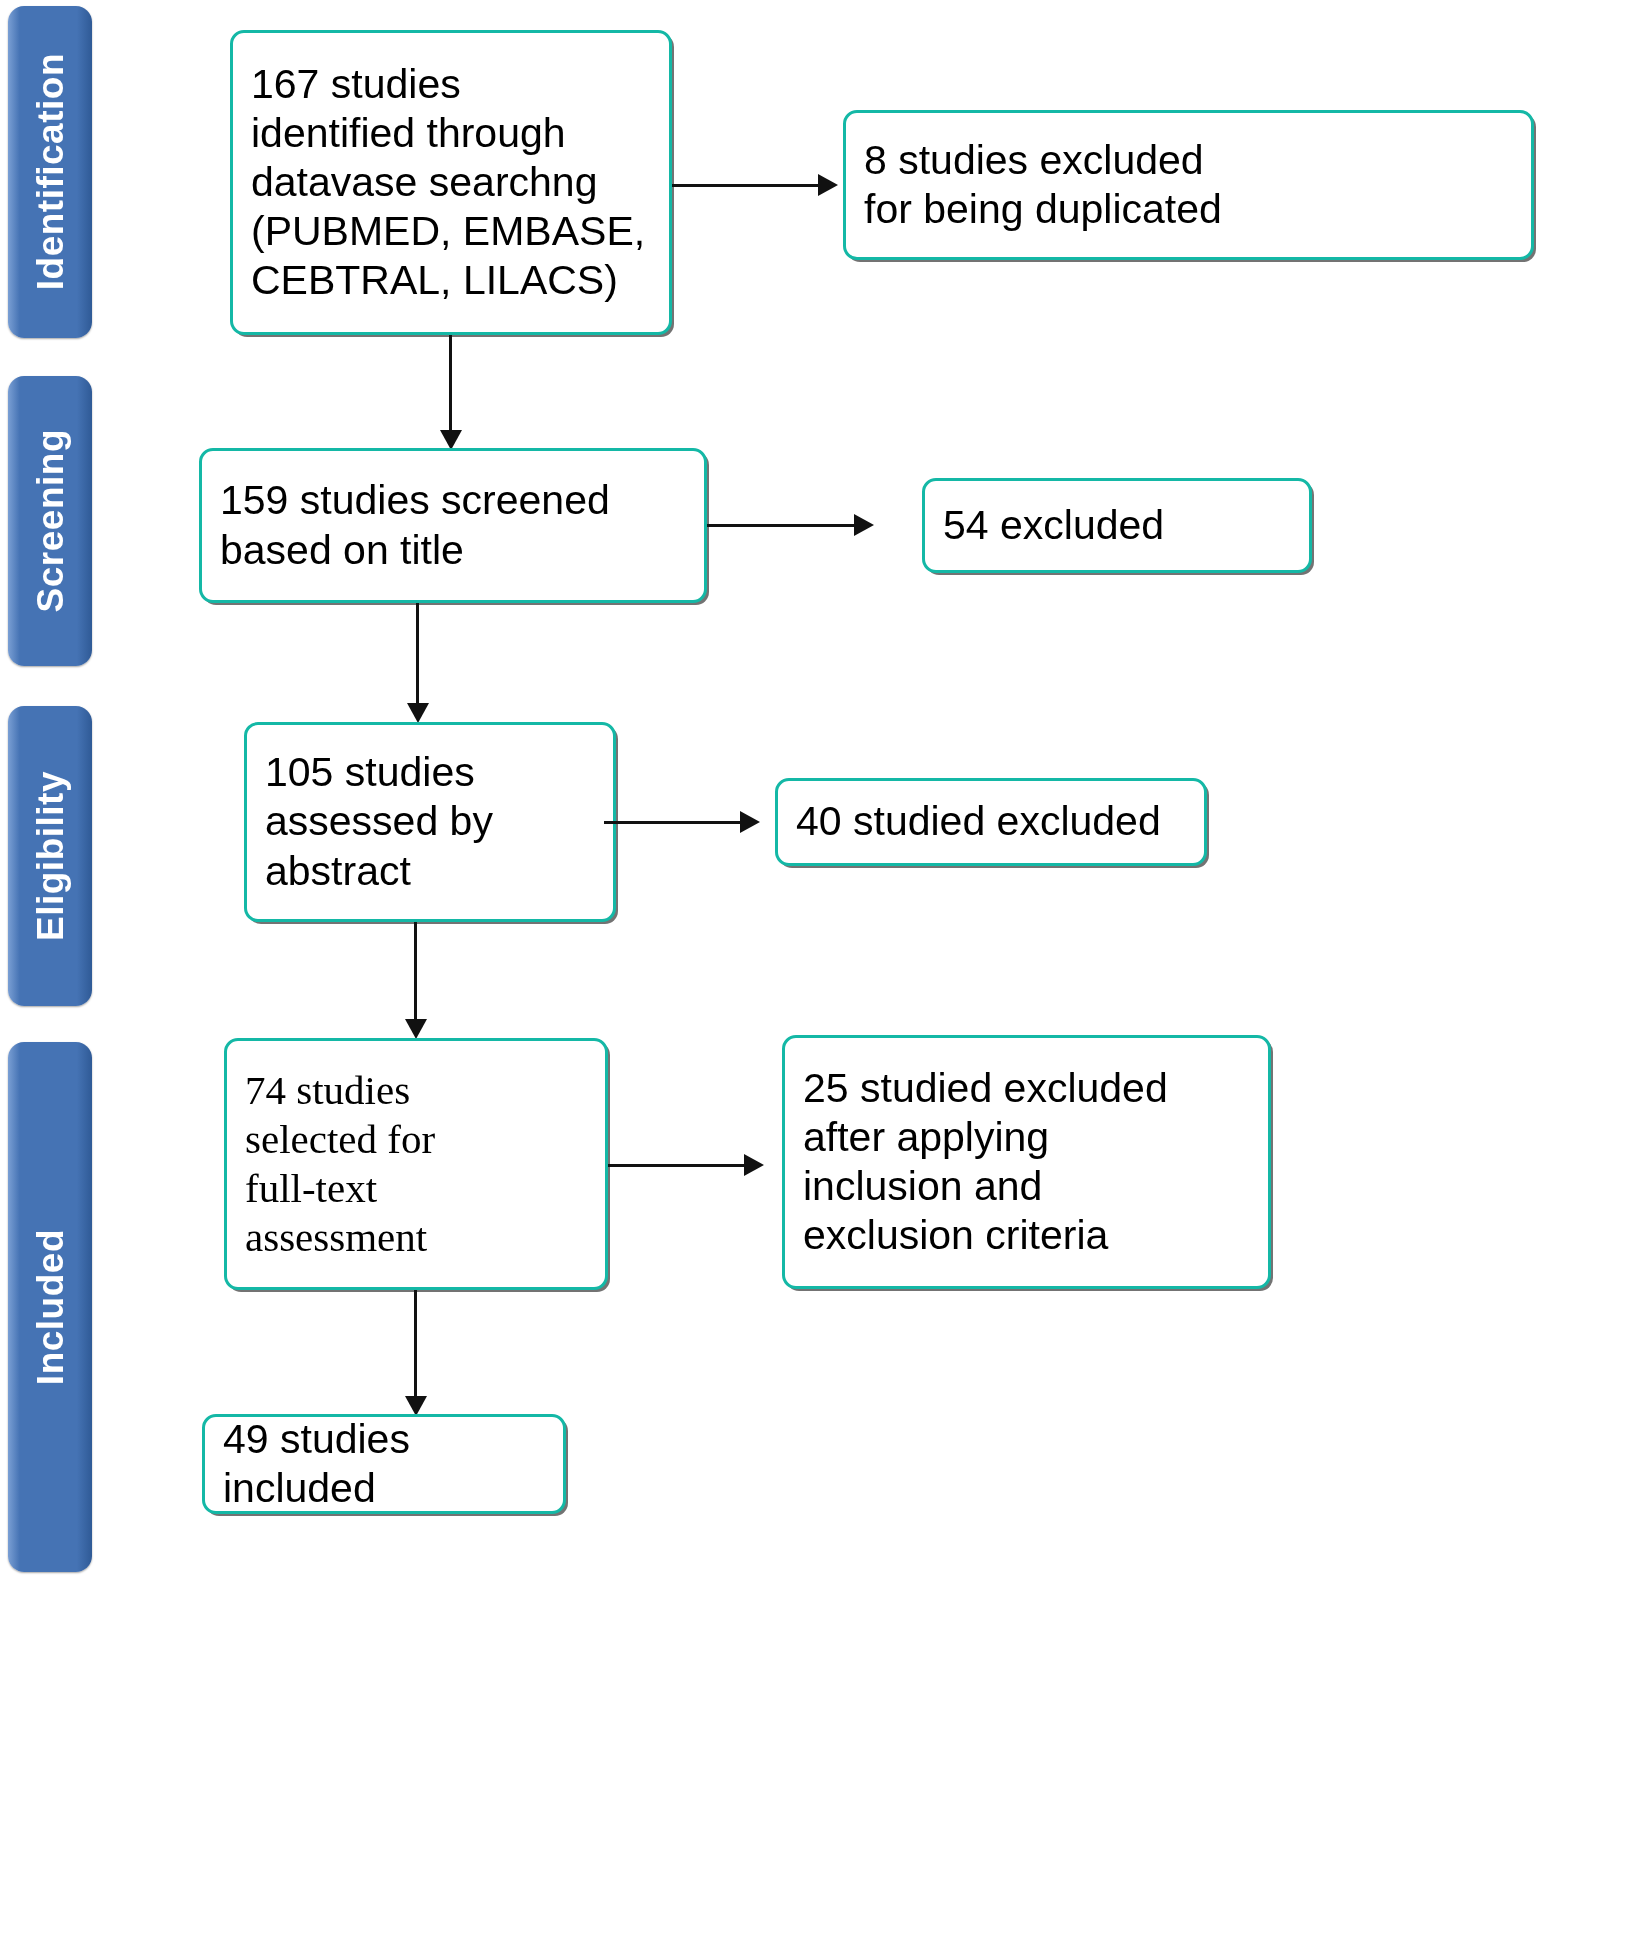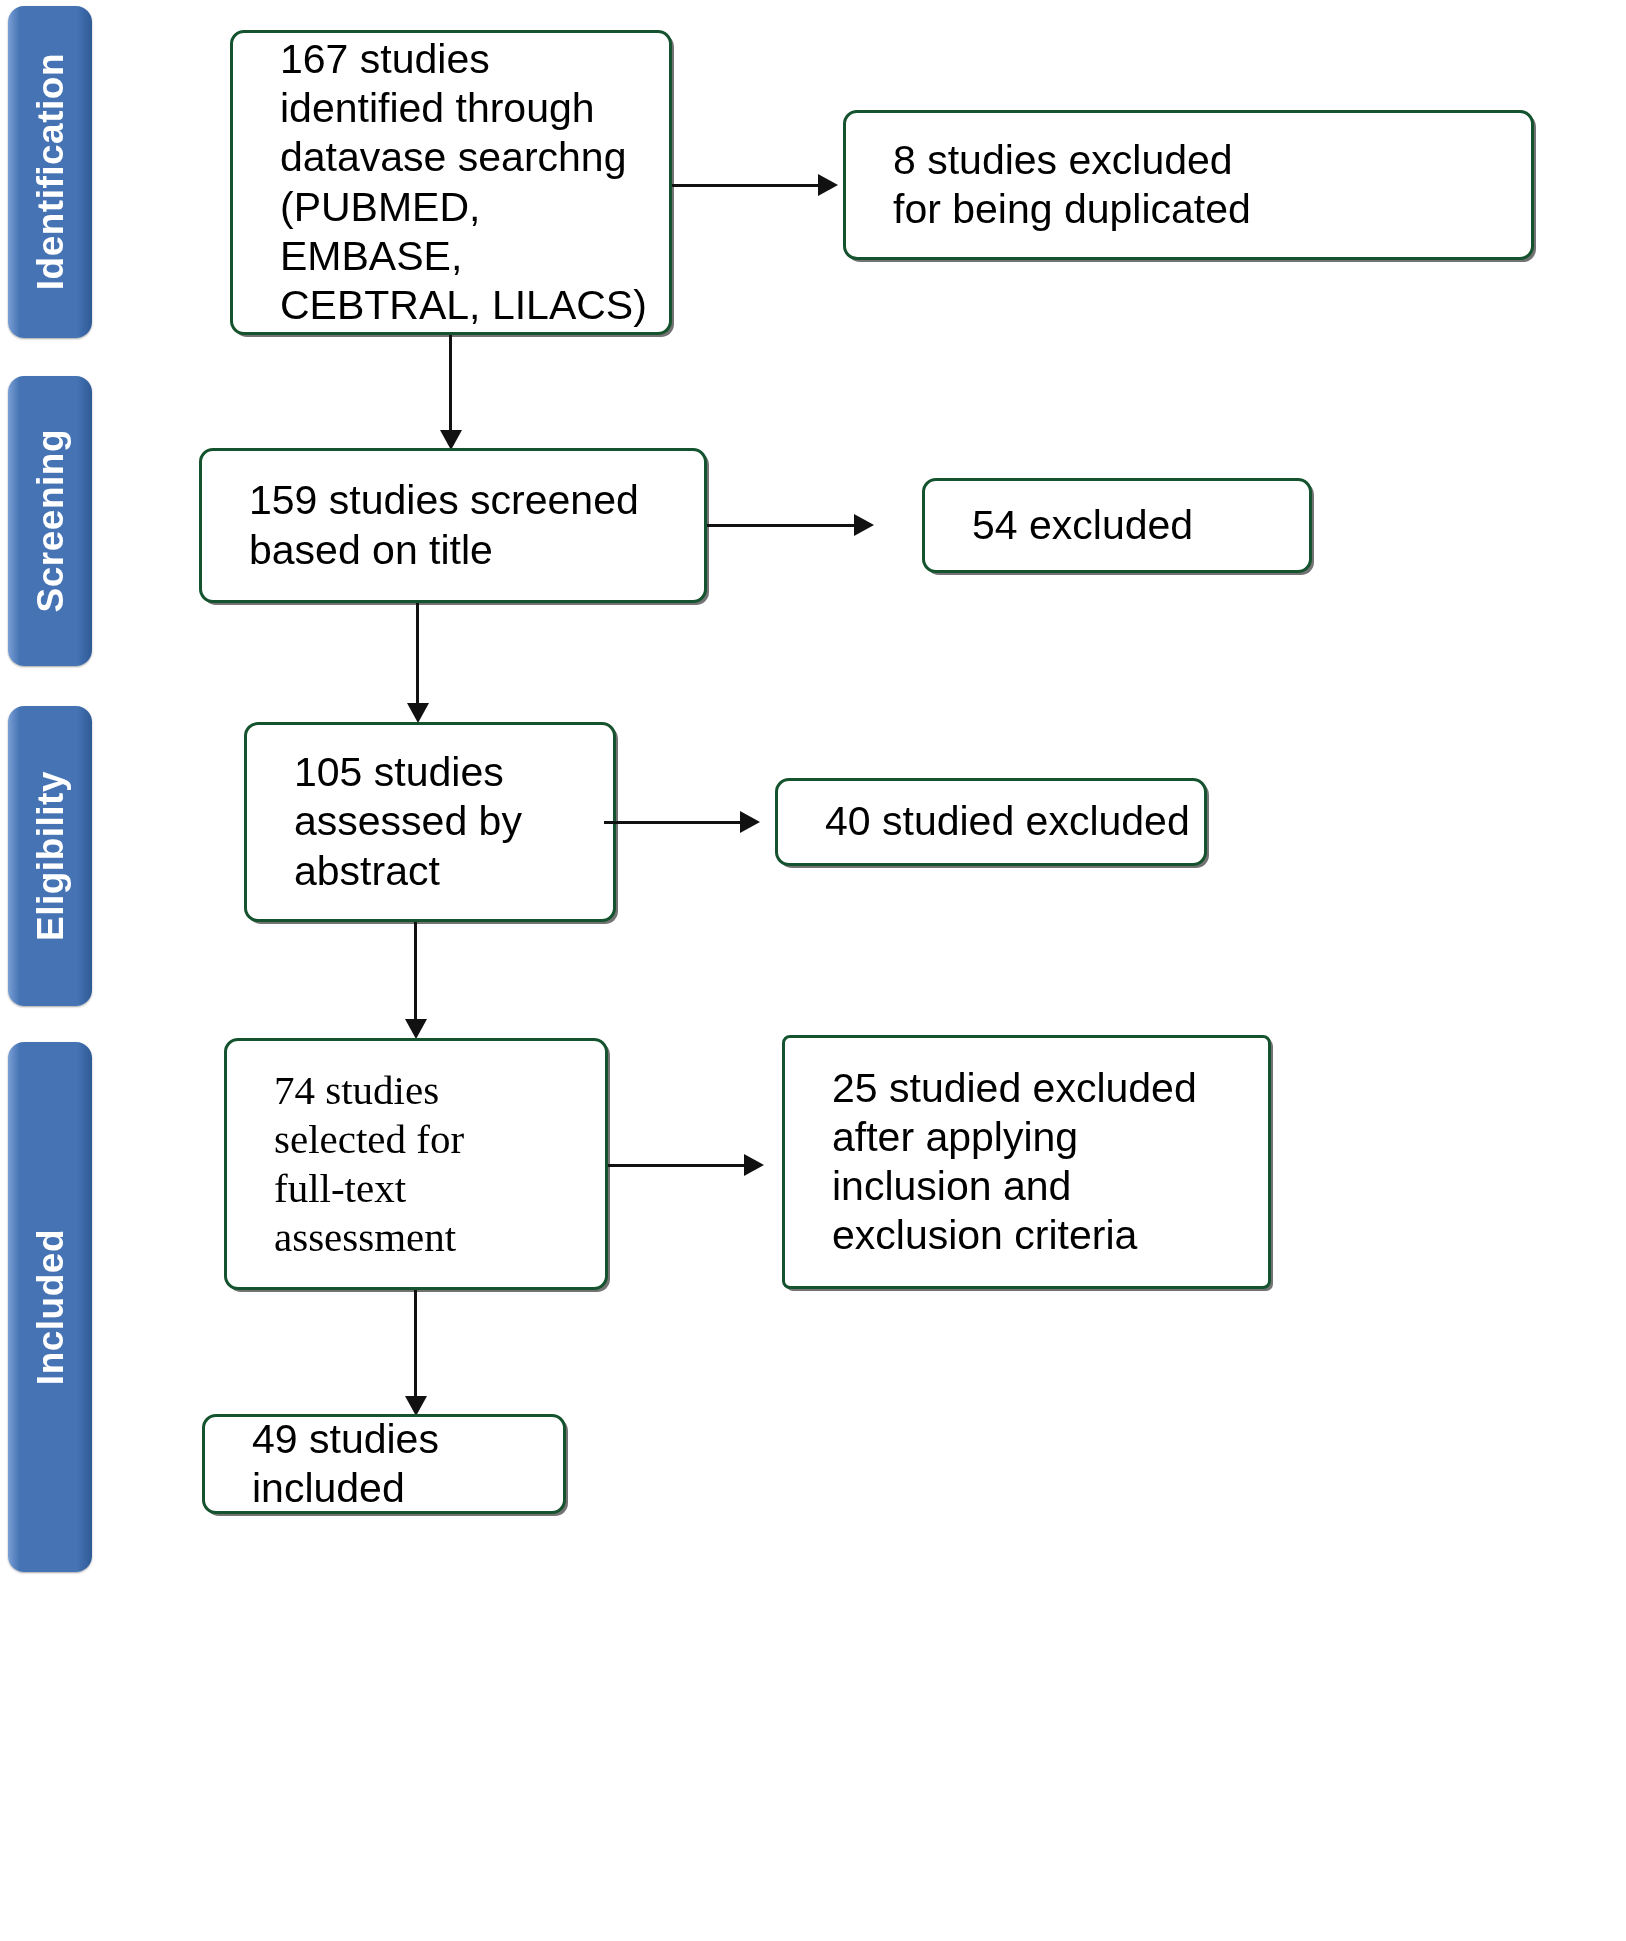--- a/index.html
+++ b/index.html
@@ -37,27 +37,26 @@
     white-space: nowrap;
     writing-mode: vertical-rl;
     transform: rotate(180deg);
     line-height: 1;
   }
 
   
   .fbox {
     position: absolute;
     background: #ffffff;
-    border: 3px solid #14532d;
+    border: 3px solid #14b8a6;
     border-radius: 14px;
     box-sizing: border-box;
     box-shadow: 3px 3px 0 -1px rgba(0,0,0,0.55);
     display: flex;
     align-items: center;
-    padding-left: 29px;
   }
   .fbox .ftext {
     font-size: 41px;
     line-height: 1.20;
     color: #000000;
     padding: 0 14px 0 18px;
     white-space: pre-line;
     width: 100%;
   }
 
@@ -161,21 +160,21 @@
   <div class="fbox" style="left:224px; top:1038px; width:384px; height:252px;font-family:Liberation Serif, serif;">
     <div class="ftext">74 studies
 selected for
 full-text
 assessment</div>
   </div>
 
   <div class="conn-h" style="left:608px; top:1164px; width:148px;"></div>
   <div class="arrow-right" style="left:744px; top:1154px;"></div>
 
-  <div class="fbox" style="left:782px; top:1035px; width:489px; height:254px;border-radius:8px;">
+  <div class="fbox" style="left:782px; top:1035px; width:489px; height:254px;">
     <div class="ftext">25 studied excluded
 after applying
 inclusion and
 exclusion criteria</div>
   </div>
 
   <div class="conn-v" style="left:414px; top:1290px; height:118px;"></div>
   <div class="arrow-down" style="left:405px; top:1396px;"></div>
 
   <div class="fbox" style="left:202px; top:1414px; width:364px; height:100px;">

